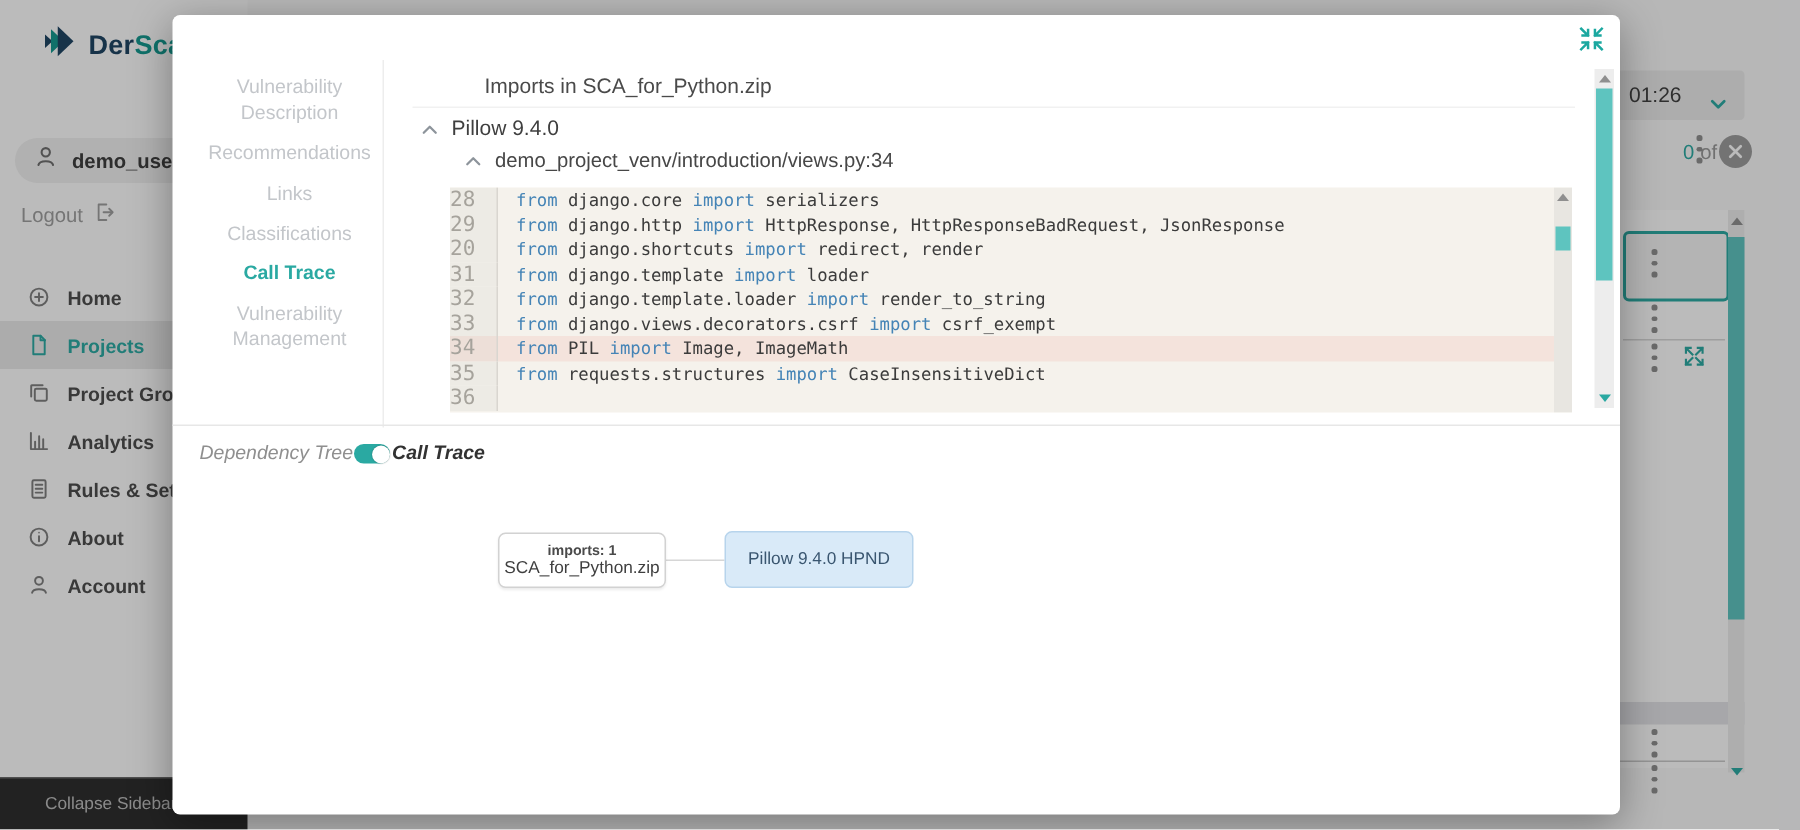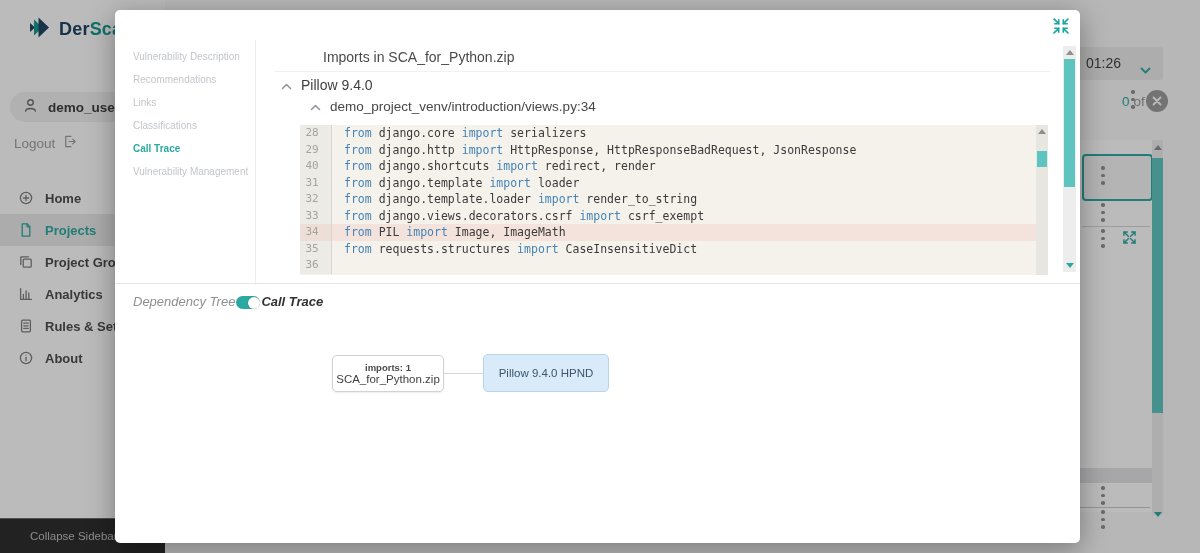--- a/index.html
+++ b/index.html
@@ -46,31 +46,31 @@
   .tri-down{width:0;height:0;border-left:4px solid transparent;border-right:4px solid transparent;border-top:5px solid #8f8f8f;}
   .tri-teal{border-bottom-color:var(--accent);border-top-color:var(--accent);}
 
   
   #overlay{position:absolute;inset:0;background:rgba(10,10,12,0.28);z-index:5;}
 
   
   #modal{position:absolute;left:115px;top:10px;width:965px;height:533px;background:#fff;border-radius:5px;box-shadow:0 6px 28px rgba(0,0,0,.35);z-index:10;}
   .corner-icon{position:absolute;right:8px;top:5px;width:22px;height:22px;cursor:pointer;}
   #modal-nav{position:absolute;left:18px;top:40px;width:120px;}
-  .mnav-item{font-size:10px;line-height:1.3;color:#c3c6ca;margin-bottom:10px;cursor:pointer;}
+  .mnav-item{font-size:13px;line-height:1.3;color:#c3c6ca;margin-bottom:10px;cursor:pointer;text-align:center;}
   .mnav-item.active{color:var(--accent);font-weight:700;}
   .vdiv{position:absolute;left:140px;top:30px;width:1px;height:245px;background:#ededed;}
   .m-title{position:absolute;left:160px;top:39px;font-size:14px;color:#4a4a4a;margin-left:48px;}
   .hr1{position:absolute;left:160px;top:61px;width:775px;height:1px;background:#f1f1f1;}
   .pkg-row{position:absolute;left:166px;top:67px;display:flex;align-items:center;gap:9px;font-size:14px;color:#3f3f3f;cursor:pointer;}
   .loc-row{position:absolute;left:195px;top:89px;display:flex;align-items:center;gap:9px;font-size:13.5px;color:#474747;cursor:pointer;}
 
   .code-block{position:absolute;left:185px;top:115px;width:748px;height:150px;background:var(--code-bg);font-family:"DejaVu Sans Mono",monospace;overflow:hidden;}
   .code-row{display:flex;height:16.5px;line-height:16.5px;}
-  .code-row .gutter{width:32px;flex:0 0 32px;text-align:center;padding-right:7px;background:var(--gutter-bg);border-right:1px solid #d9d6d0;color:#a6a39c;font-size:11px;}
+  .code-row .gutter{width:32px;flex:0 0 32px;text-align:left;padding-right:7px;background:var(--gutter-bg);border-right:1px solid #d9d6d0;color:#a6a39c;font-size:14px;}
   .code-row .code-text{padding-left:12px;font-size:11.5px;color:#3b3b3b;white-space:pre;}
   .code-row .kw{color:var(--kw);}
   .code-row.hl{background:var(--hl);} .code-row.hl .gutter{background:#eddfd8;}
   .code-scroll{position:absolute;right:0;top:0;width:12px;height:150px;background:#e8e6e1;display:flex;flex-direction:column;align-items:center;}
   .code-scroll .thumb{position:absolute;left:1px;top:26px;width:10px;height:16px;background:var(--accent-light);}
   .panel-scroll{position:absolute;left:948px;top:36px;width:13px;height:226px;background:#ededed;}
   .panel-scroll .thumb{position:absolute;left:1px;top:13px;width:11px;height:128px;background:var(--accent-light);}
   .panel-scroll .pup{position:absolute;left:2.5px;top:4px;}
   .panel-scroll .pdn{position:absolute;left:2.5px;bottom:4px;}
   .code-scroll .cup{position:absolute;left:2px;top:4px;}
@@ -177,20 +177,29 @@
         <div class="snav-item">
           <span class="sicon">
             <svg width="16" height="16" viewBox="0 0 16 16" fill="none" stroke="currentColor" stroke-width="1.3" stroke-linecap="round" stroke-linejoin="round">
               <circle cx="8" cy="8" r="5.6"></circle>
               <path d="M8 7.4v3.4"></path>
               <circle cx="8" cy="5.1" r="0.55" fill="currentColor" stroke="none"></circle>
             </svg>
           </span>
           <span class="slabel">About</span>
         </div>
+        <div class="snav-item">
+          <span class="sicon">
+            <svg width="16" height="16" viewBox="0 0 16 16" fill="none" stroke="currentColor" stroke-width="1.3" stroke-linecap="round" stroke-linejoin="round">
+              <circle cx="8" cy="5.2" r="2.6"></circle>
+              <path d="M3.4 13.2c.6-3.2 8.6-3.2 9.2 0"></path>
+            </svg>
+          </span>
+          <span class="slabel">Account</span>
+        </div>
       </div>
 
     <div class="collapse-bar">
       <span>Collapse Sidebar</span>
     </div>
   </div>
 
   <div class="bg-card"></div>
 
   <div class="bg-dropdown">
@@ -309,21 +318,21 @@
     <div>
         <div class="code-row">
           <span class="gutter">28</span>
           <span class="code-text"><span class="kw">from</span> django.core <span class="kw">import</span> serializers</span>
         </div>
         <div class="code-row">
           <span class="gutter">29</span>
           <span class="code-text"><span class="kw">from</span> django.http <span class="kw">import</span> HttpResponse, HttpResponseBadRequest, JsonResponse</span>
         </div>
         <div class="code-row">
-          <span class="gutter">40</span>
+          <span class="gutter">20</span>
           <span class="code-text"><span class="kw">from</span> django.shortcuts <span class="kw">import</span> redirect, render</span>
         </div>
         <div class="code-row">
           <span class="gutter">31</span>
           <span class="code-text"><span class="kw">from</span> django.template <span class="kw">import</span> loader</span>
         </div>
         <div class="code-row">
           <span class="gutter">32</span>
           <span class="code-text"><span class="kw">from</span> django.template.loader <span class="kw">import</span> render_to_string</span>
         </div>

